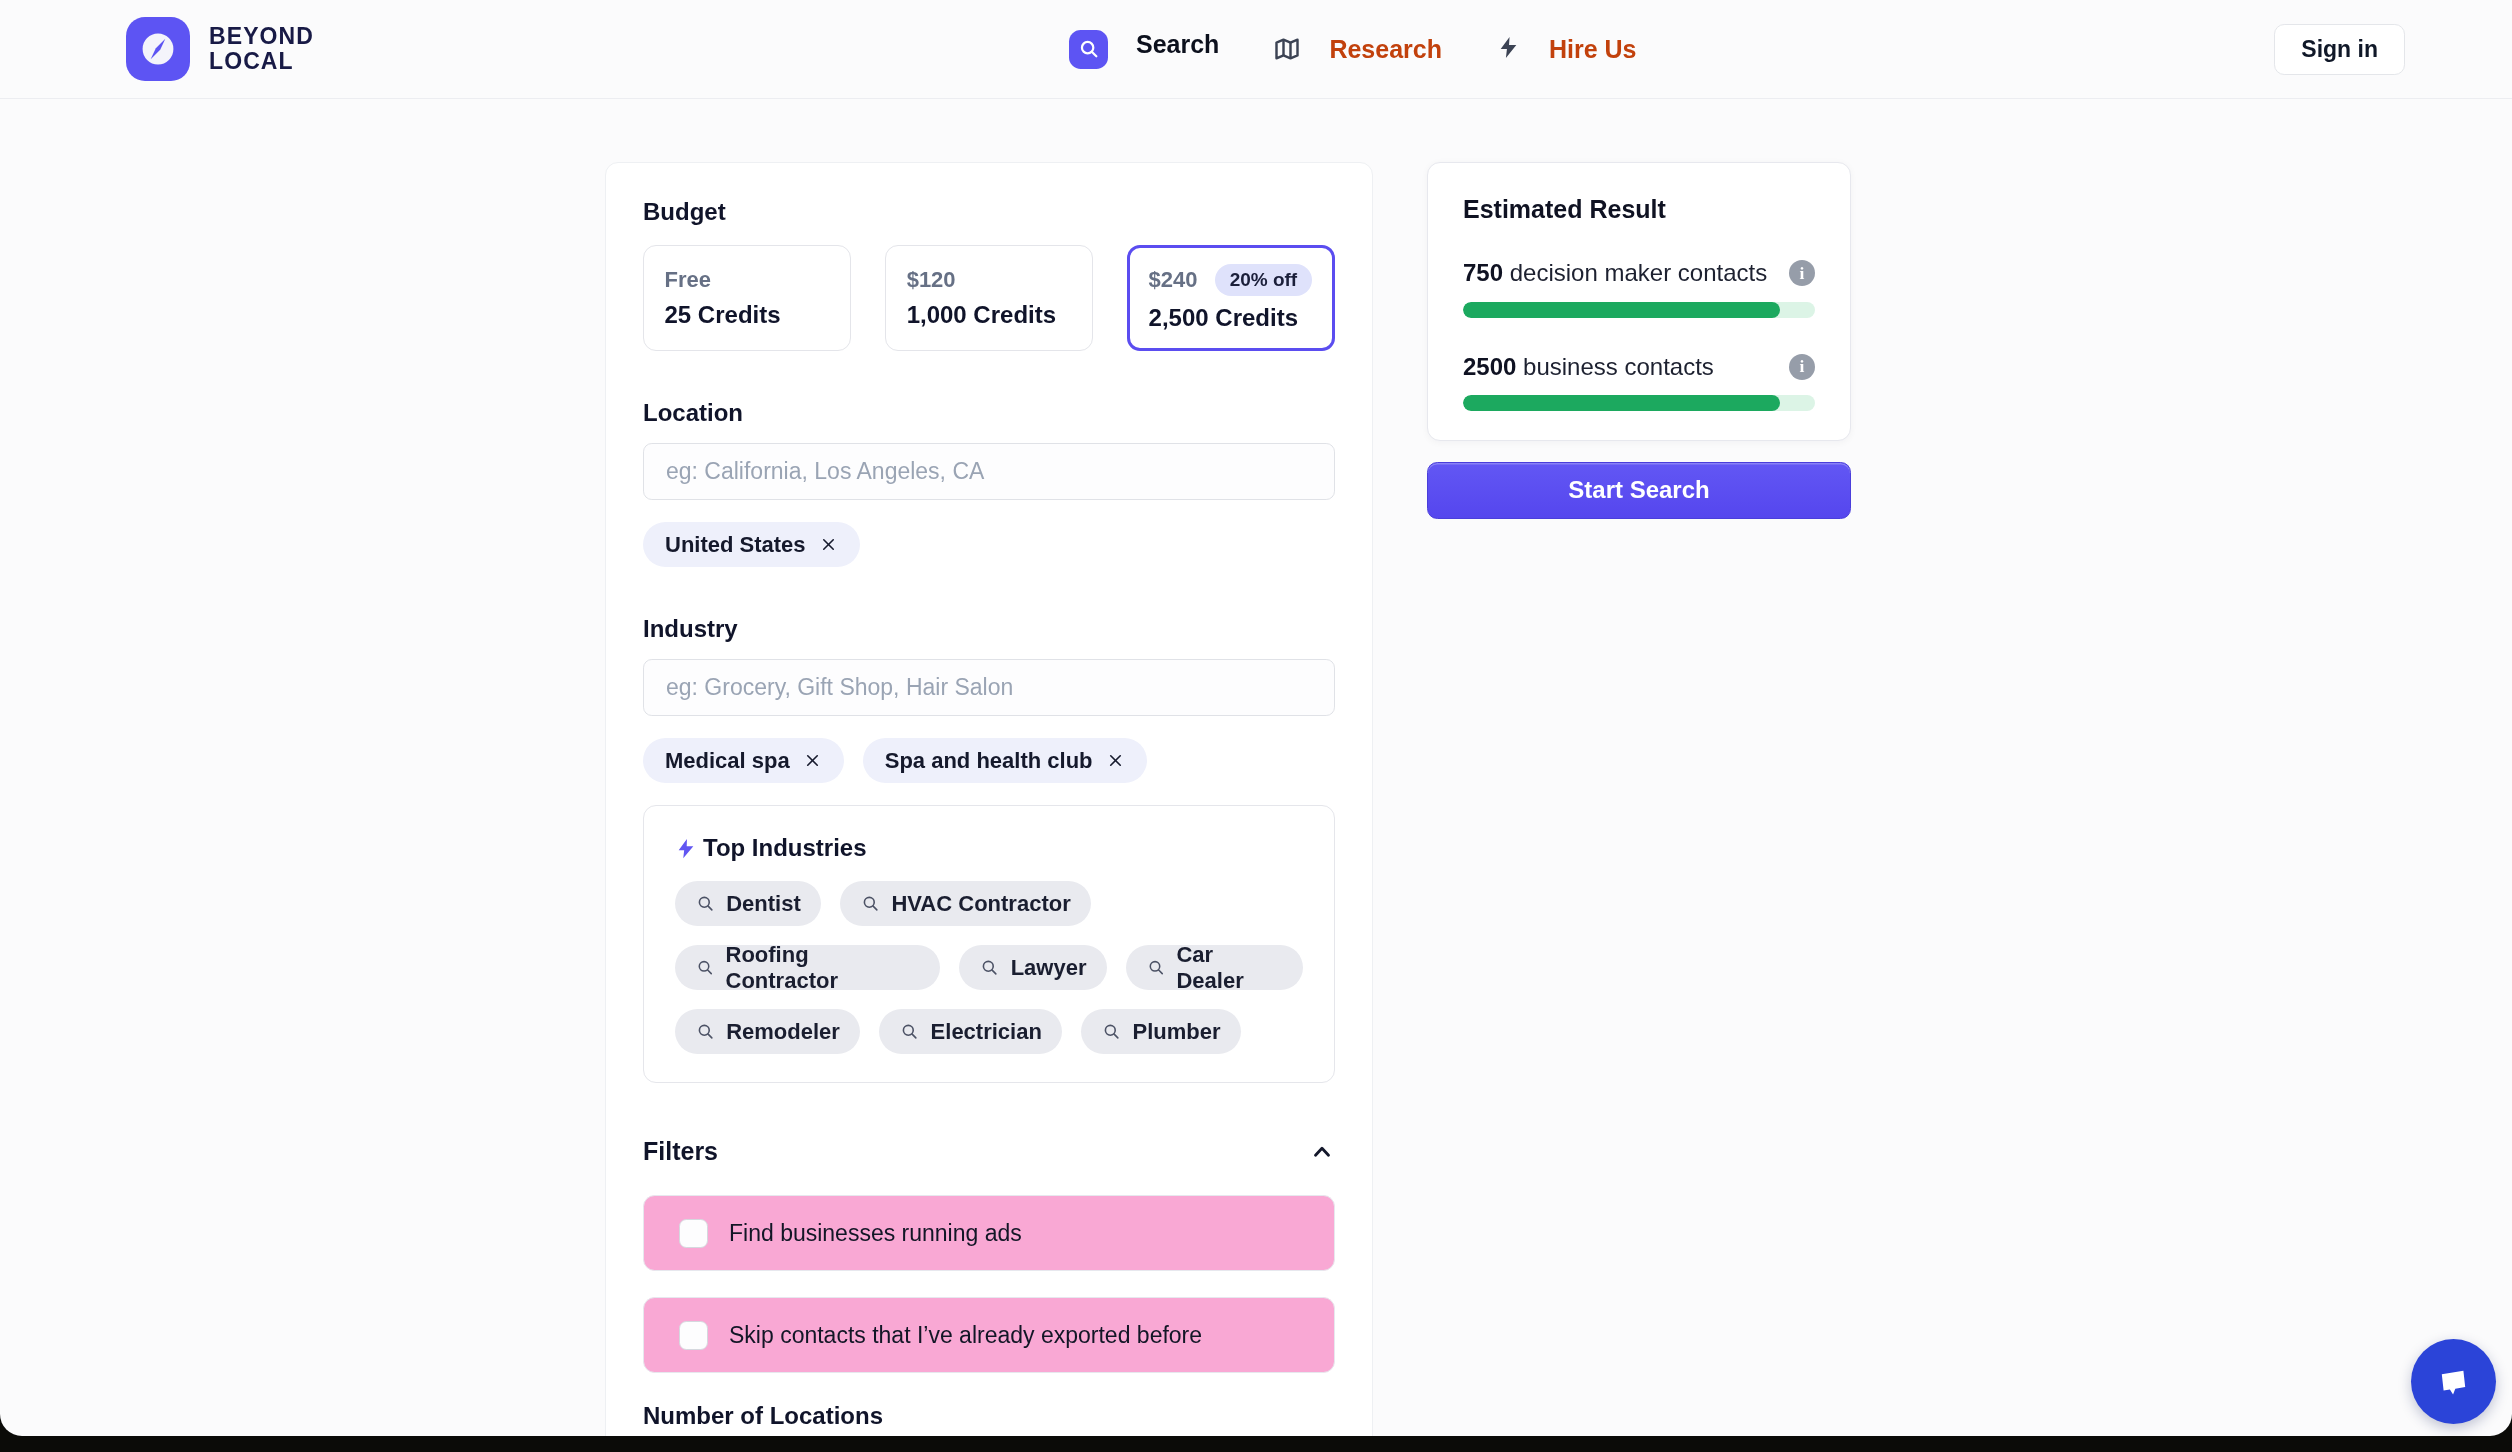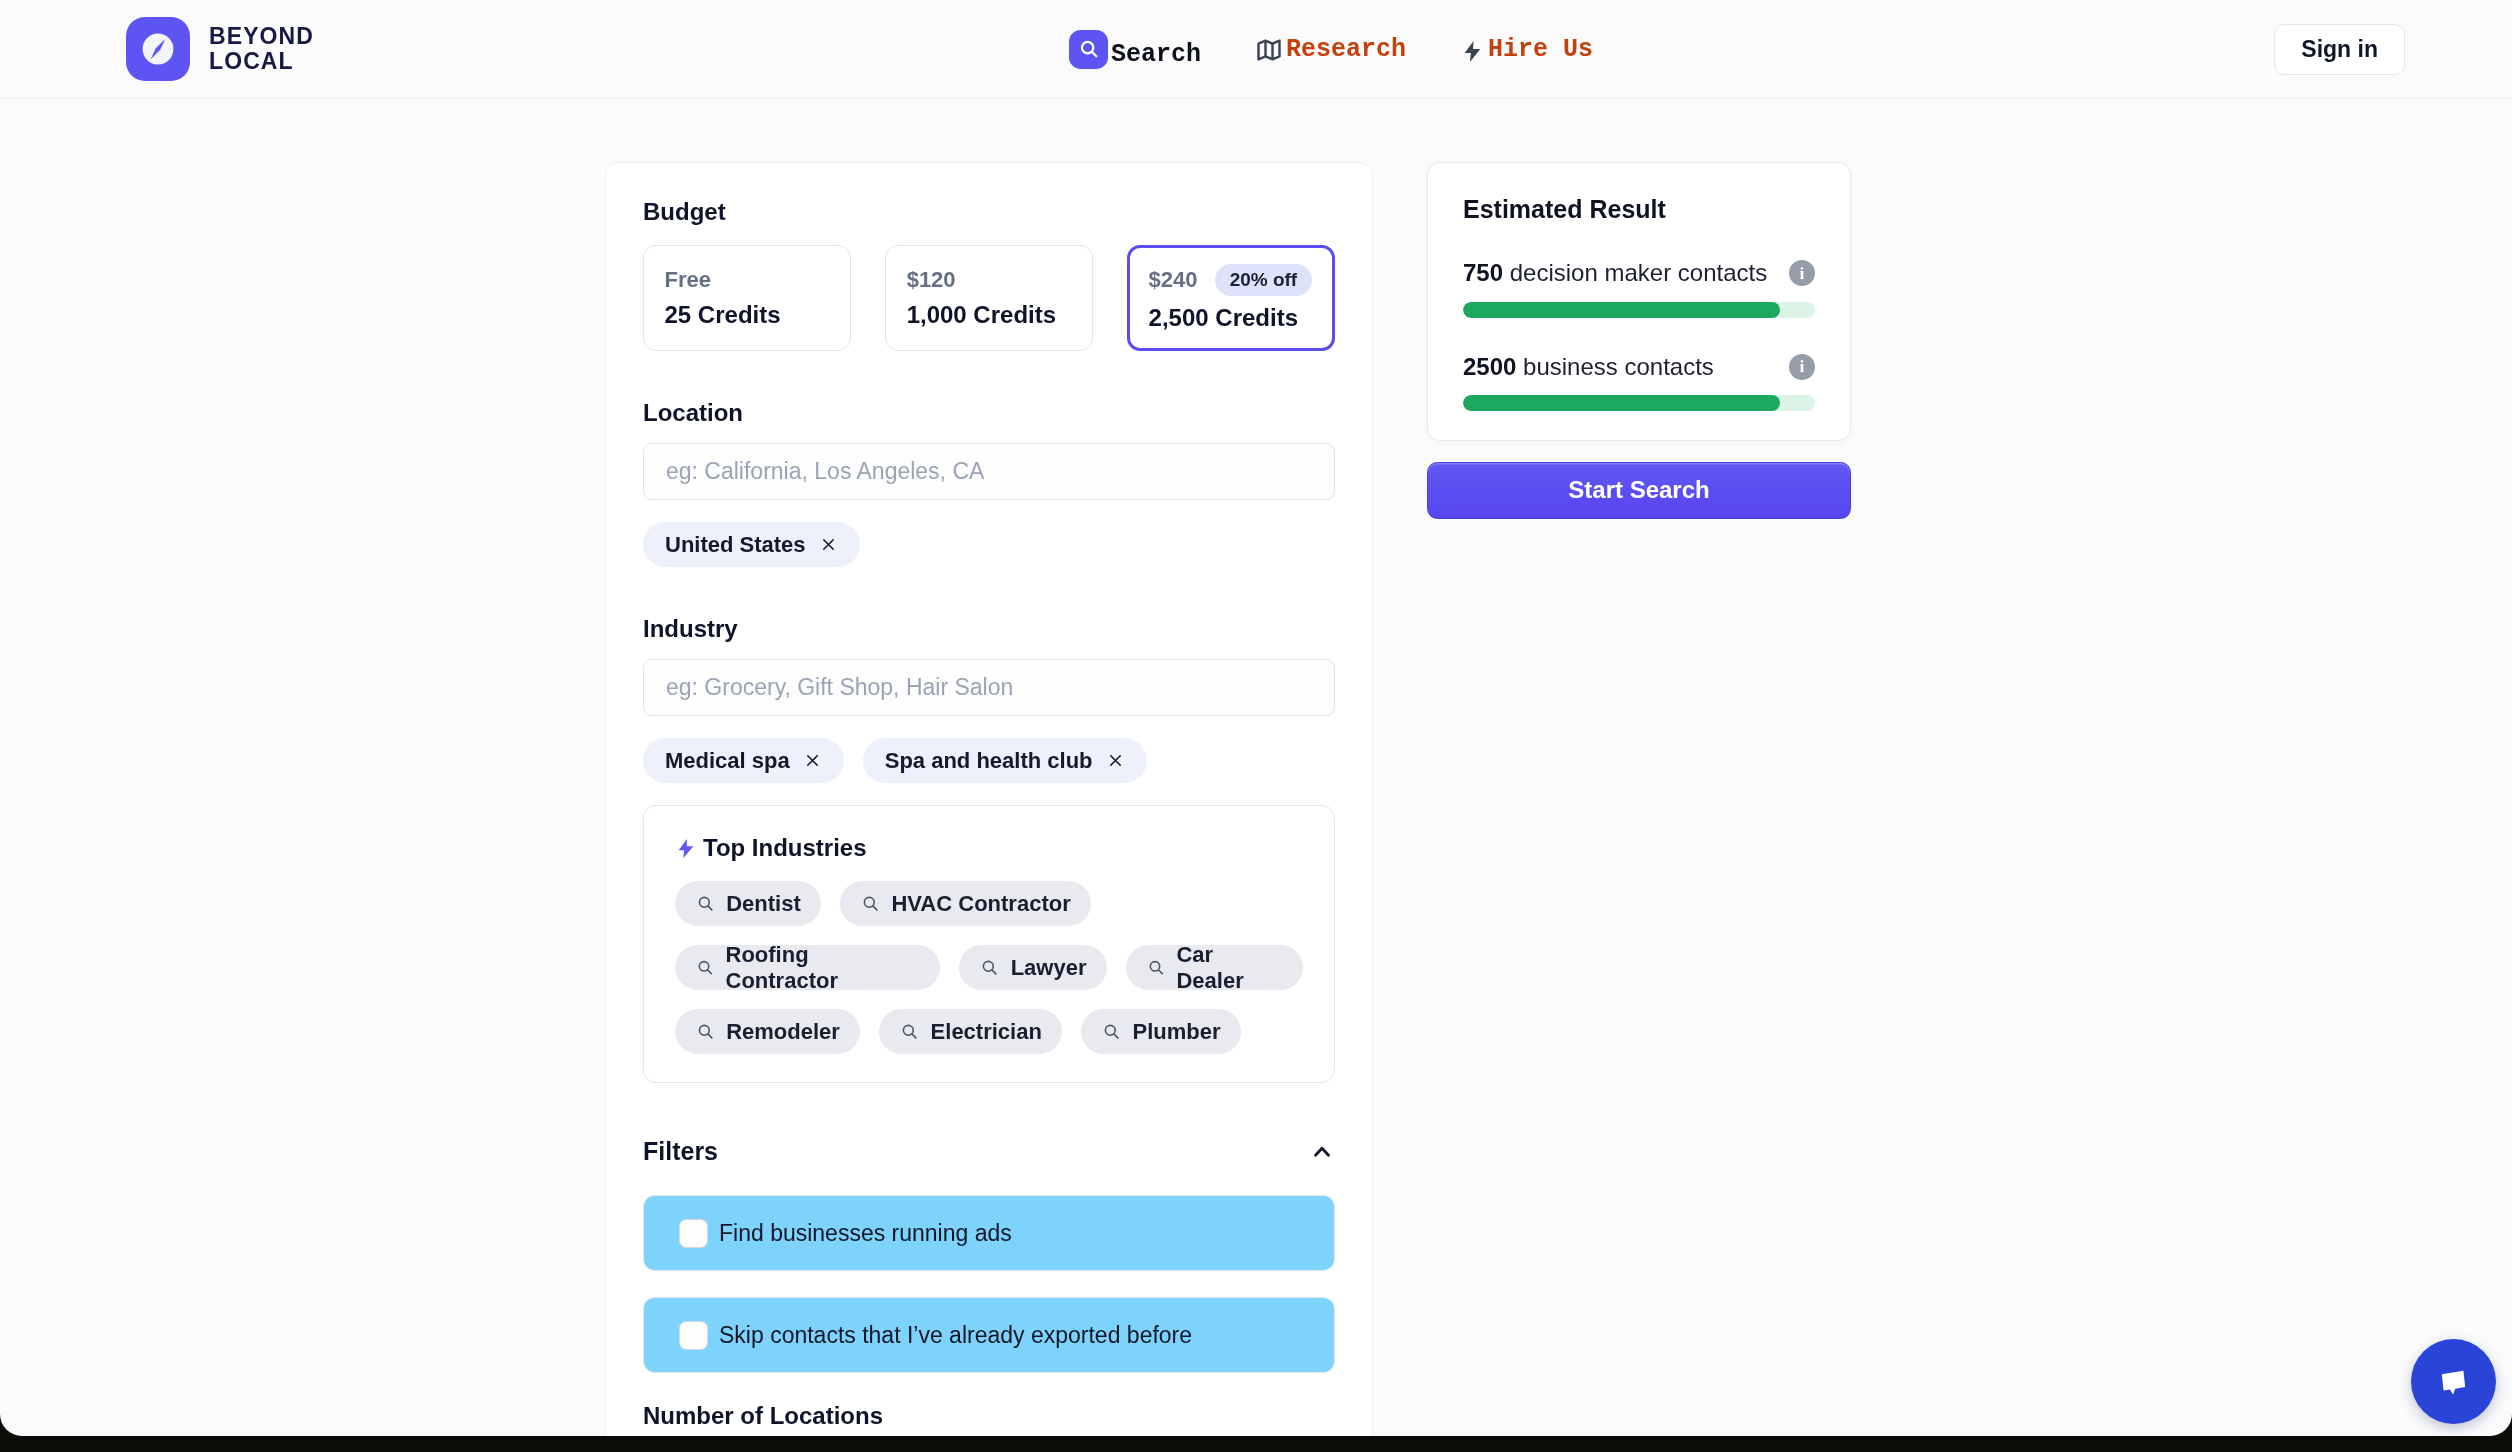--- a/index.html
+++ b/index.html
@@ -51,21 +51,21 @@
     display:flex;align-items:center;justify-content:center;
   }
   .brand-text{
     font-size:23px;font-weight:900;letter-spacing:1.1px;line-height:25px;
     color:#181A46;text-transform:uppercase;
   }
   .nav-center{
     position:absolute;left:1069px;top:0;height:100%;
     display:flex;align-items:center;gap:54px;
   }
-  .nav-item{display:flex;align-items:flex-end;gap:3px;cursor:pointer;font-family:Liberation Mono, monospace;}
+  .nav-item{display:flex;align-items:flex-start;gap:28px;cursor:pointer;}
   .nav-item .pill-icon{
     width:39px;height:39px;border-radius:11.7px;background:var(--brand-tile);
     display:flex;align-items:center;justify-content:center;
   }
   .nav-item .label{font-size:25px;font-weight:700;color:#0C101D;}
   .nav-item.secondary .label{font-weight:600;color:#c2410c;}
   .signin-btn{
     background:#fff;border:1.5px solid #E4E6EA;border-radius:10.2px;
     height:51px;padding:0 26px;font-size:23px;font-weight:600;color:#101828;
     font-family:inherit;cursor:pointer;
@@ -128,21 +128,21 @@
     font-size:22px;font-weight:600;color:#1A1E30;
   }
 
   
   .filters-head{
     margin-top:54px;display:flex;align-items:center;justify-content:space-between;cursor:pointer;
   }
   .filters-title{font-size:25px;font-weight:700;color:var(--ink);}
   .filter-box{
     margin-top:29px;height:76px;border:1.5px solid var(--line);border-radius:11.7px;
-    background:#7dd3fc;display:flex;align-items:center;gap:11px;padding:0 35px;cursor:pointer;
+    background:#f9a8d4;display:flex;align-items:center;gap:21px;padding:0 35px;cursor:pointer;
   }
   .filter-box + .filter-box{margin-top:26px;}
   .checkbox{
     width:29px;height:29px;border:1.5px solid #D5D8DE;border-radius:7.3px;background:#FDFDFE;
     flex:none;cursor:pointer;
   }
   .filter-label{font-size:23px;font-weight:500;color:#121626;}
 
   
   .numloc-label{margin-top:29px;font-size:24px;font-weight:700;color:var(--ink);}

